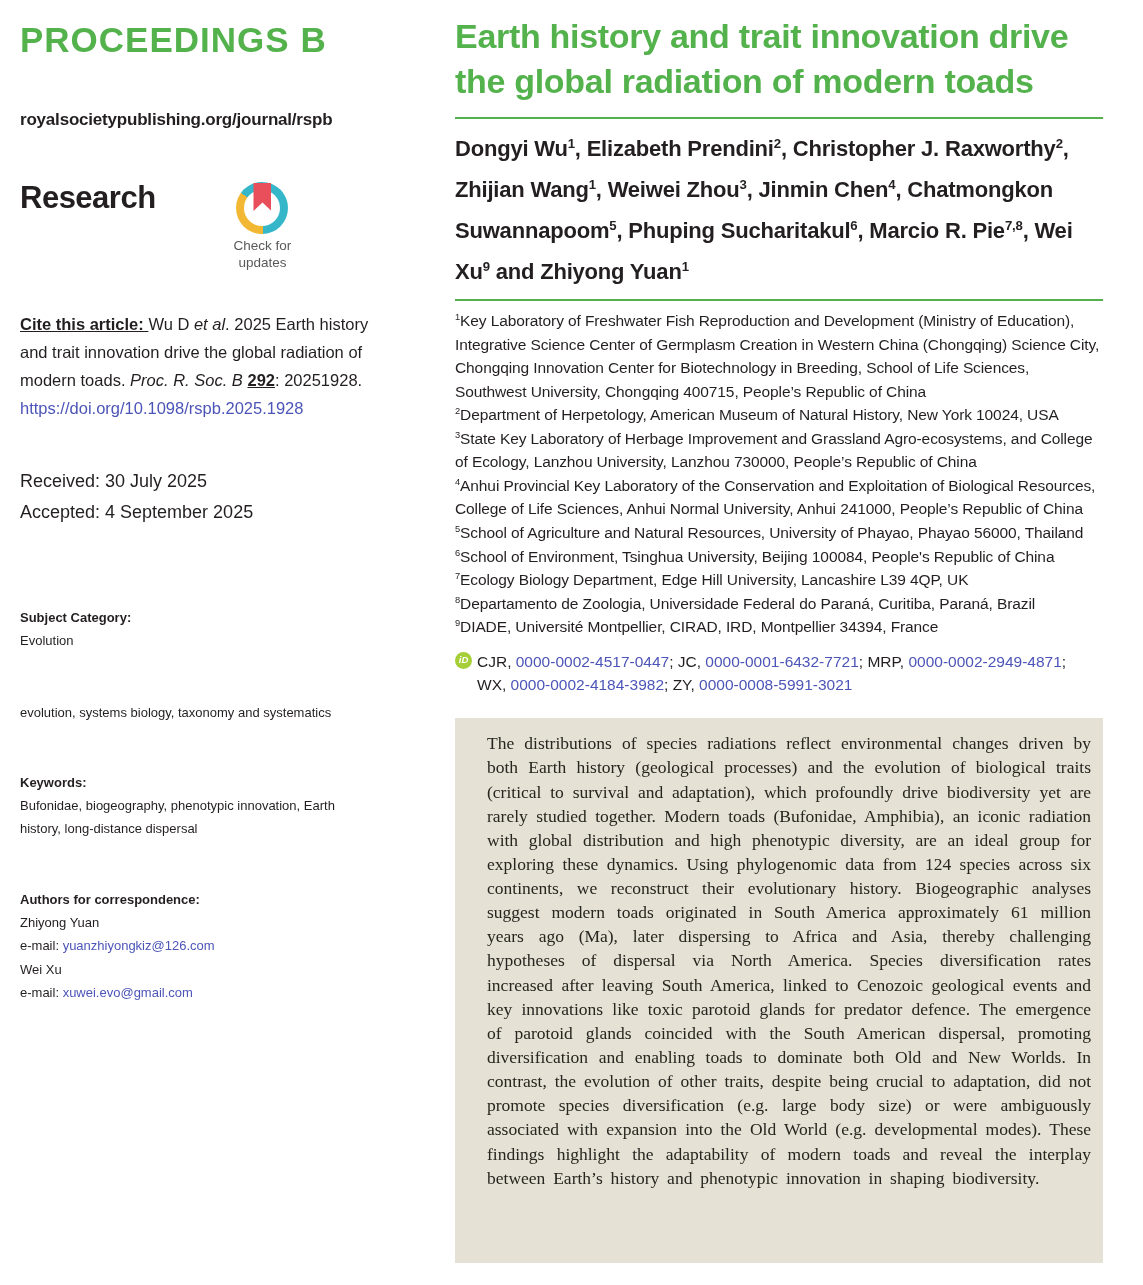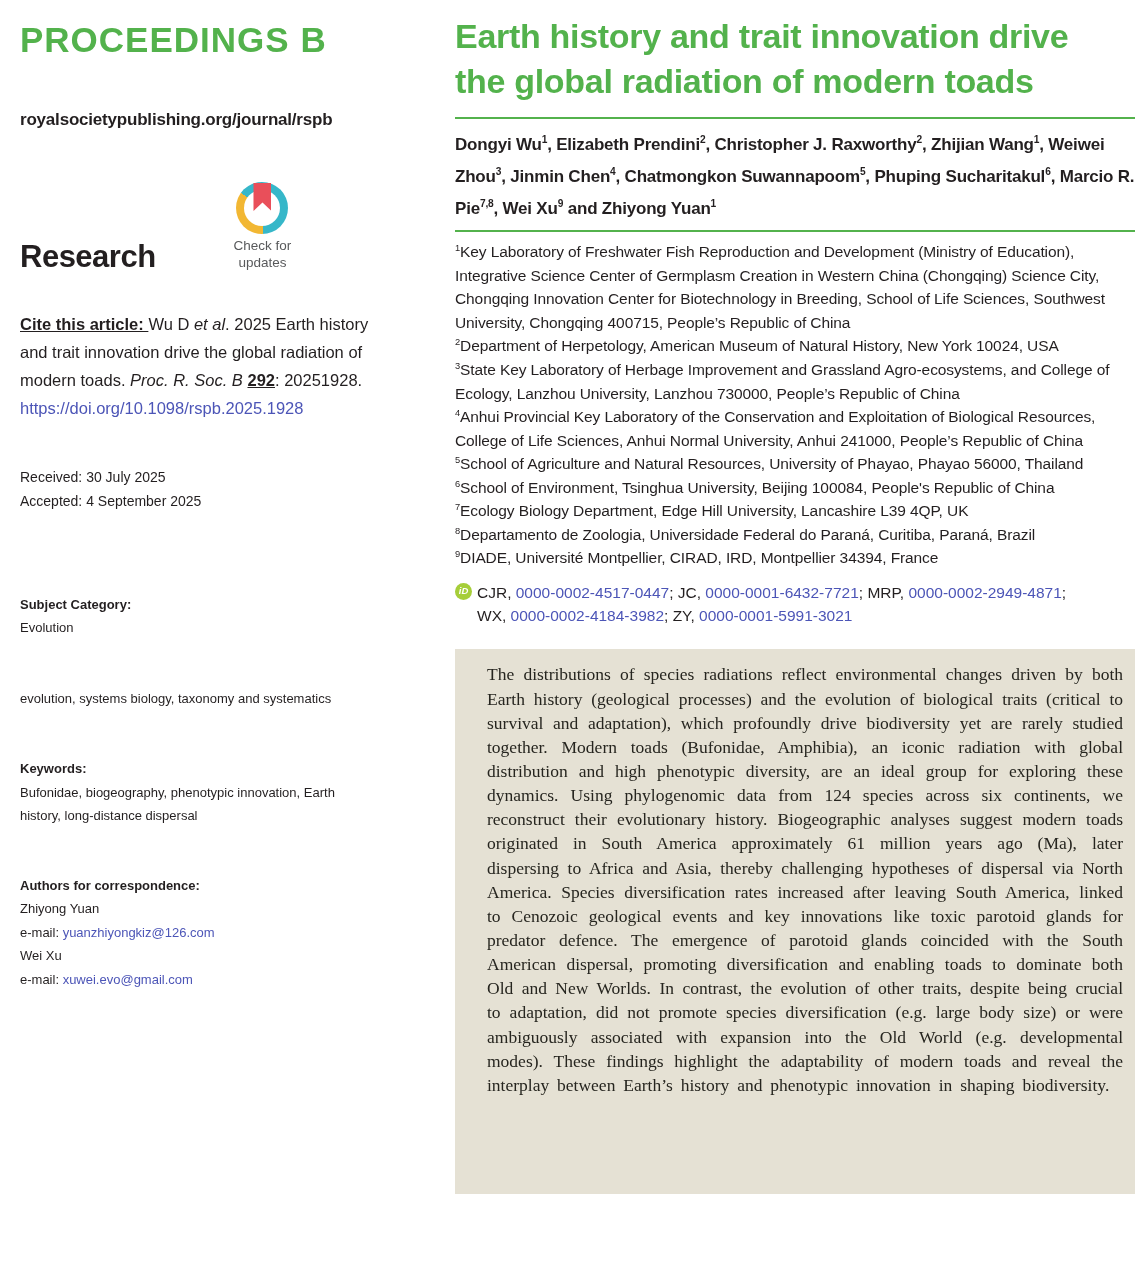--- a/index.html
+++ b/index.html
@@ -4,49 +4,49 @@
 <style>
   * { margin:0; padding:0; box-sizing:border-box; }
   html,body { background:#ffffff; }
   body { width:1143px; font-family:"Liberation Sans", sans-serif; color:#231f20; }
   .page { width:1143px; height:1285px; display:flex; overflow:hidden; background:#fff; }
 
   
   .left { width:440px; padding:20px 10px 0 20px; flex:none; }
   .journal { font-size:35px; font-weight:700; letter-spacing:1px; color:#53b24c; }
   .journal-url { margin-top:50px; font-size:17px; font-weight:700; letter-spacing:-0.2px; }
-  .research-row { margin-top:52px; display:flex; align-items:flex-end; }
+  .research-row { margin-top:52px; display:flex; align-items:flex-start; }
   .research { font-size:31px; font-weight:700; letter-spacing:-0.5px; line-height:1; }
   .badge { margin-left:78px; display:flex; flex-direction:column; align-items:center; cursor:pointer; }
   .badge-icon { position:relative; width:52px; height:52px; }
   .ring { position:absolute; inset:0; border-radius:50%;
           background:conic-gradient(from 178deg, #f2b733 0deg 128deg, #36b7c9 128deg 360deg); }
   .ring::after { content:""; position:absolute; left:8px; top:8px; width:36px; height:36px;
                  border-radius:50%; background:#fff; }
   .bookmark { position:absolute; left:17px; top:1px; width:18px; height:28px; background:#e94f5a;
               clip-path:polygon(0 0,100% 0,100% 100%,50% 70%,0 100%); }
   .badge-text { margin-top:4px; font-size:13.5px; line-height:1.25; color:#58595b; text-align:center; }
 
   .cite { margin-top:38px; font-size:16.5px; line-height:1.7; width:350px; }
   .b { font-weight:700;text-decoration:underline; } .i { font-style:italic; }
   .link { color:#4c55b7; cursor:pointer; }
   .doi { font-size:16.5px; }
 
-  .dates { margin-top:44px; font-size:14px; line-height:1.7; }
+  .dates { margin-top:44px; font-size:18px; line-height:1.7; }
 
   .meta-block { margin-top:48px; font-size:13px; }
   .meta-block .label { font-weight:700; line-height:1.7; }
   .meta-block .value { line-height:1.8; width:350px; }
   .dates-gap { margin-top:80px; }
 
   
-  .right { flex:1; padding:14px 8px 0 15px; }
+  .right { flex:1; padding:14px 40px 0 15px; }
   .title { font-size:34px; line-height:1.33; font-weight:700; letter-spacing:-0.3px; color:#53b24c; }
   .rule { height:2px; background:#53b24c; margin-top:13px; }
-  .authors { margin-top:10px; font-size:17px; font-weight:700; line-height:1.86; letter-spacing:-0.2px; }
+  .authors { margin-top:10px; font-size:22px; font-weight:700; line-height:1.86; letter-spacing:-0.2px; }
   .authors sup, .affiliations sup { font-size:60%; line-height:0; }
   .rule2 { margin-top:6px; }
   .affiliations { margin-top:8px; font-size:15.5px; line-height:1.52; letter-spacing:-0.1px; }
   .orcid-row { margin-top:11px; display:flex; align-items:flex-start; font-size:15.5px; line-height:1.5; }
   .orcid-icon { flex:none; width:17px; height:17px; margin:2px 5px 0 0; border-radius:50%;
                 background:#a6ce39; color:#fff; font-size:9.5px; font-weight:700; font-style:italic;
                 display:flex; align-items:center; justify-content:center; cursor:pointer; }
   .abstract { margin-top:22px; background:#e5e1d4; padding:13px 12px; min-height:545px; }
   .abstract p { font-family:"Liberation Serif", serif; font-size:17.5px; line-height:1.38;
                 color:#26251f; text-align:justify; word-spacing:3.5px;margin-left:20px; }
@@ -124,21 +124,21 @@
         <div><sup>4</sup><span>Anhui Provincial Key Laboratory of the Conservation and Exploitation of Biological Resources, College of Life Sciences, Anhui Normal University, Anhui 241000, People’s Republic of China</span></div>
         <div><sup>5</sup><span>School of Agriculture and Natural Resources, University of Phayao, Phayao 56000, Thailand</span></div>
         <div><sup>6</sup><span>School of Environment, Tsinghua University, Beijing 100084, People's Republic of China</span></div>
         <div><sup>7</sup><span>Ecology Biology Department, Edge Hill University, Lancashire L39 4QP, UK</span></div>
         <div><sup>8</sup><span>Departamento de Zoologia, Universidade Federal do Paraná, Curitiba, Paraná, Brazil</span></div>
         <div><sup>9</sup><span>DIADE, Université Montpellier, CIRAD, IRD, Montpellier 34394, France</span></div>
       </div>
 
     <div class="orcid-row">
       <span class="orcid-icon">iD</span>
-      <span><span>CJR, </span><span class="link">0000-0002-4517-0447</span><span>; JC, </span><span class="link">0000-0001-6432-7721</span><span>; MRP, </span><span class="link">0000-0002-2949-4871</span><span>;</span><br><span>WX, </span><span class="link">0000-0002-4184-3982</span><span>; ZY, </span><span class="link">0000-0001-5991-3021</span></span>
+      <span><span>CJR, </span><span class="link">0000-0002-4517-0447</span><span>; JC, </span><span class="link">0000-0001-6432-7721</span><span>; MRP, </span><span class="link">0000-0002-2949-4871</span><span>;</span><br><span>WX, </span><span class="link">0000-0002-4184-3982</span><span>; ZY, </span><span class="link">0000-0008-5991-3021</span></span>
     </div>
 
     <div class="abstract">
       <p>The distributions of species radiations reflect environmental changes driven by both Earth history (geological processes) and the evolution of biological traits (critical to survival and adaptation), which profoundly drive biodiversity yet are rarely studied together. Modern toads (Bufonidae, Amphibia), an iconic radiation with global distribution and high phenotypic diversity, are an ideal group for exploring these dynamics. Using phylogenomic data from 124 species across six continents, we reconstruct their evolutionary history. Biogeographic analyses suggest modern toads originated in South America approximately 61 million years ago (Ma), later dispersing to Africa and Asia, thereby challenging hypotheses of dispersal via North America. Species diversification rates increased after leaving South America, linked to Cenozoic geological events and key innovations like toxic parotoid glands for predator defence. The emergence of parotoid glands coincided with the South American dispersal, promoting diversification and enabling toads to dominate both Old and New Worlds. In contrast, the evolution of other traits, despite being crucial to adaptation, did not promote species diversification (e.g. large body size) or were ambiguously associated with expansion into the Old World (e.g. developmental modes). These findings highlight the adaptability of modern toads and reveal the interplay between Earth’s history and phenotypic innovation in shaping biodiversity.</p>
     </div>
   </main>
 
 </div>
 
 </body></html>

